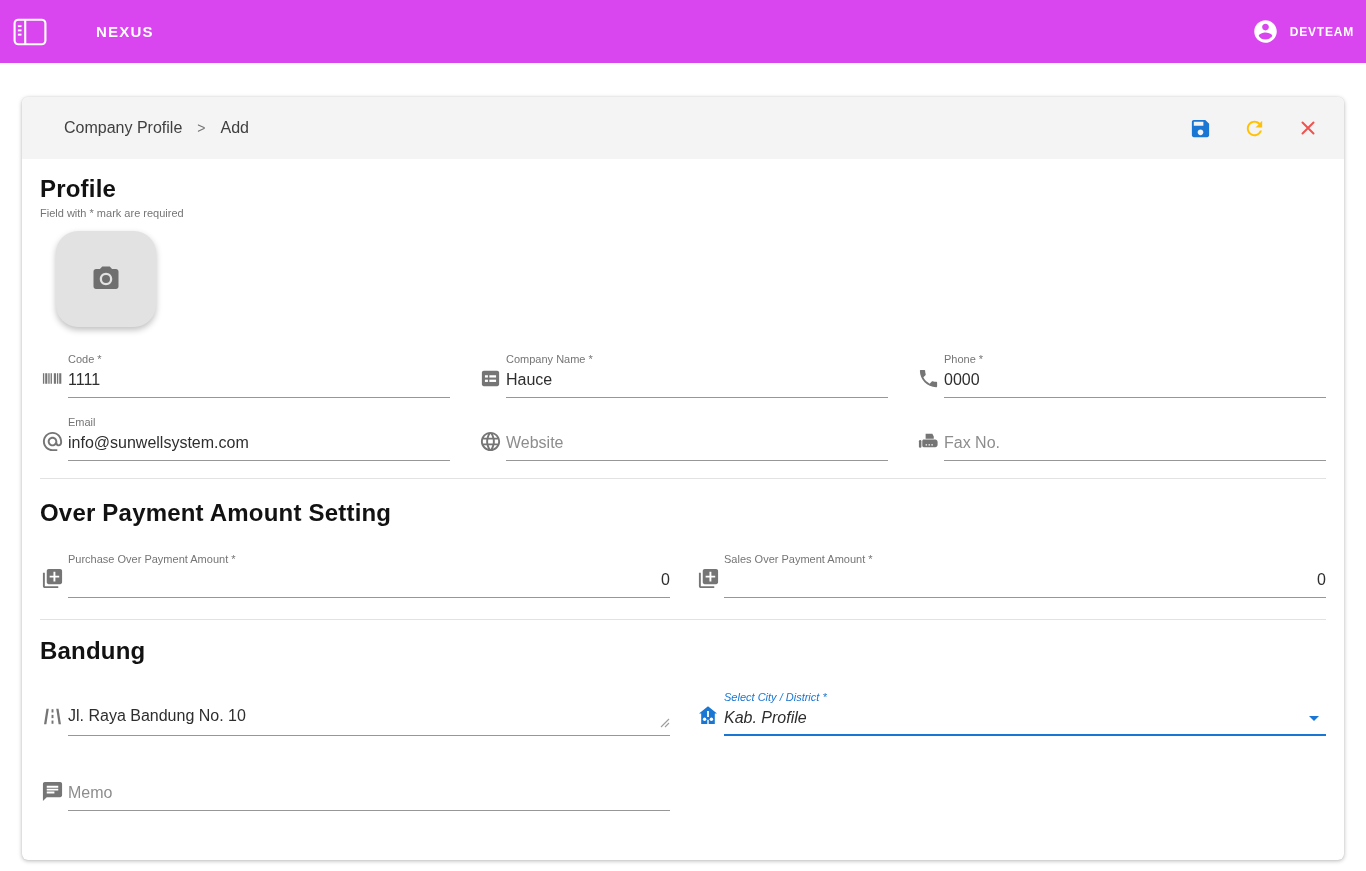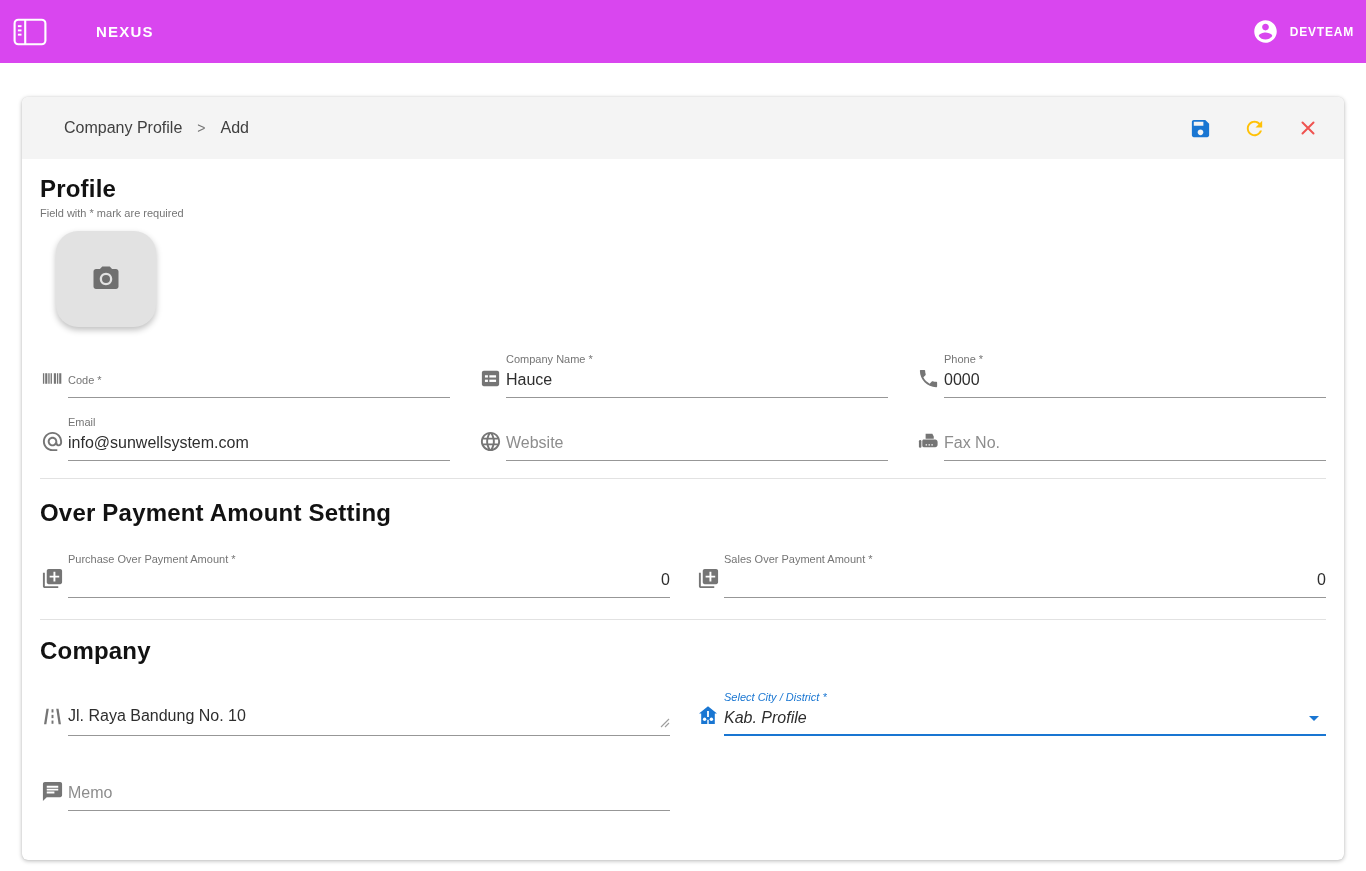--- a/index.html
+++ b/index.html
@@ -141,20 +141,21 @@
             <rect x="7.6" y="6.5" width="1.4" height="11"></rect>
                 <rect x="10" y="6.5" width="1.4" height="11"></rect>
             <rect x="13.4" y="6.5" width="2.2" height="11"></rect>
                 <rect x="16.6" y="6.5" width="1.4" height="11"></rect>
             <rect x="19" y="6.5" width="2.2" height="11"></rect>
               </g>
           </svg>
         </span>
         <div class="f-body">
           <div class="f-label">Code *</div>
+          <input class="f-input" value="1111" style="">
         </div>
       </div>
 
       <div class="field">
         <span class="f-icon">
           <svg width="23" height="23" viewBox="0 0 24 24">
             <path fill="#757575" d="M19 4H5c-1.1 0-2 .9-2 2v12c0 1.1.9 2 2 2h14c1.1 0 2-.9 2-2V6c0-1.1-.9-2-2-2z"></path>
             <rect x="6.2" y="8.6" width="3.1" height="2.4" fill="#fff"></rect>
               <rect x="10.8" y="8.6" width="7" height="2.4" fill="#fff"></rect>
             <rect x="6.2" y="13.2" width="3.1" height="2.4" fill="#fff"></rect>
@@ -247,21 +248,21 @@
         </span>
         <div class="f-body">
           <div class="f-label">Sales Over Payment Amount *</div>
           <input class="f-input num" value="0" style="">
         </div>
       </div>
     </div>
 
     <div class="divider mt-d2"></div>
 
-    <h2 class="section h-addr">Company</h2>
+    <h2 class="section h-addr">Bandung</h2>
 
     <div class="row2 mt-r1">
       <div class="field">
         <span class="f-icon">
           <svg width="23" height="23" viewBox="0 0 24 24">
               <g fill="#757575">
             <path d="M5.7 4h2.4L5.6 20H3.2z"></path>
                 <path d="M15.9 4h2.4l2.5 16h-2.4z"></path>
             <rect x="11" y="4.4" width="2" height="3.4"></rect>
                 <rect x="11" y="10.3" width="2" height="3.4"></rect>

